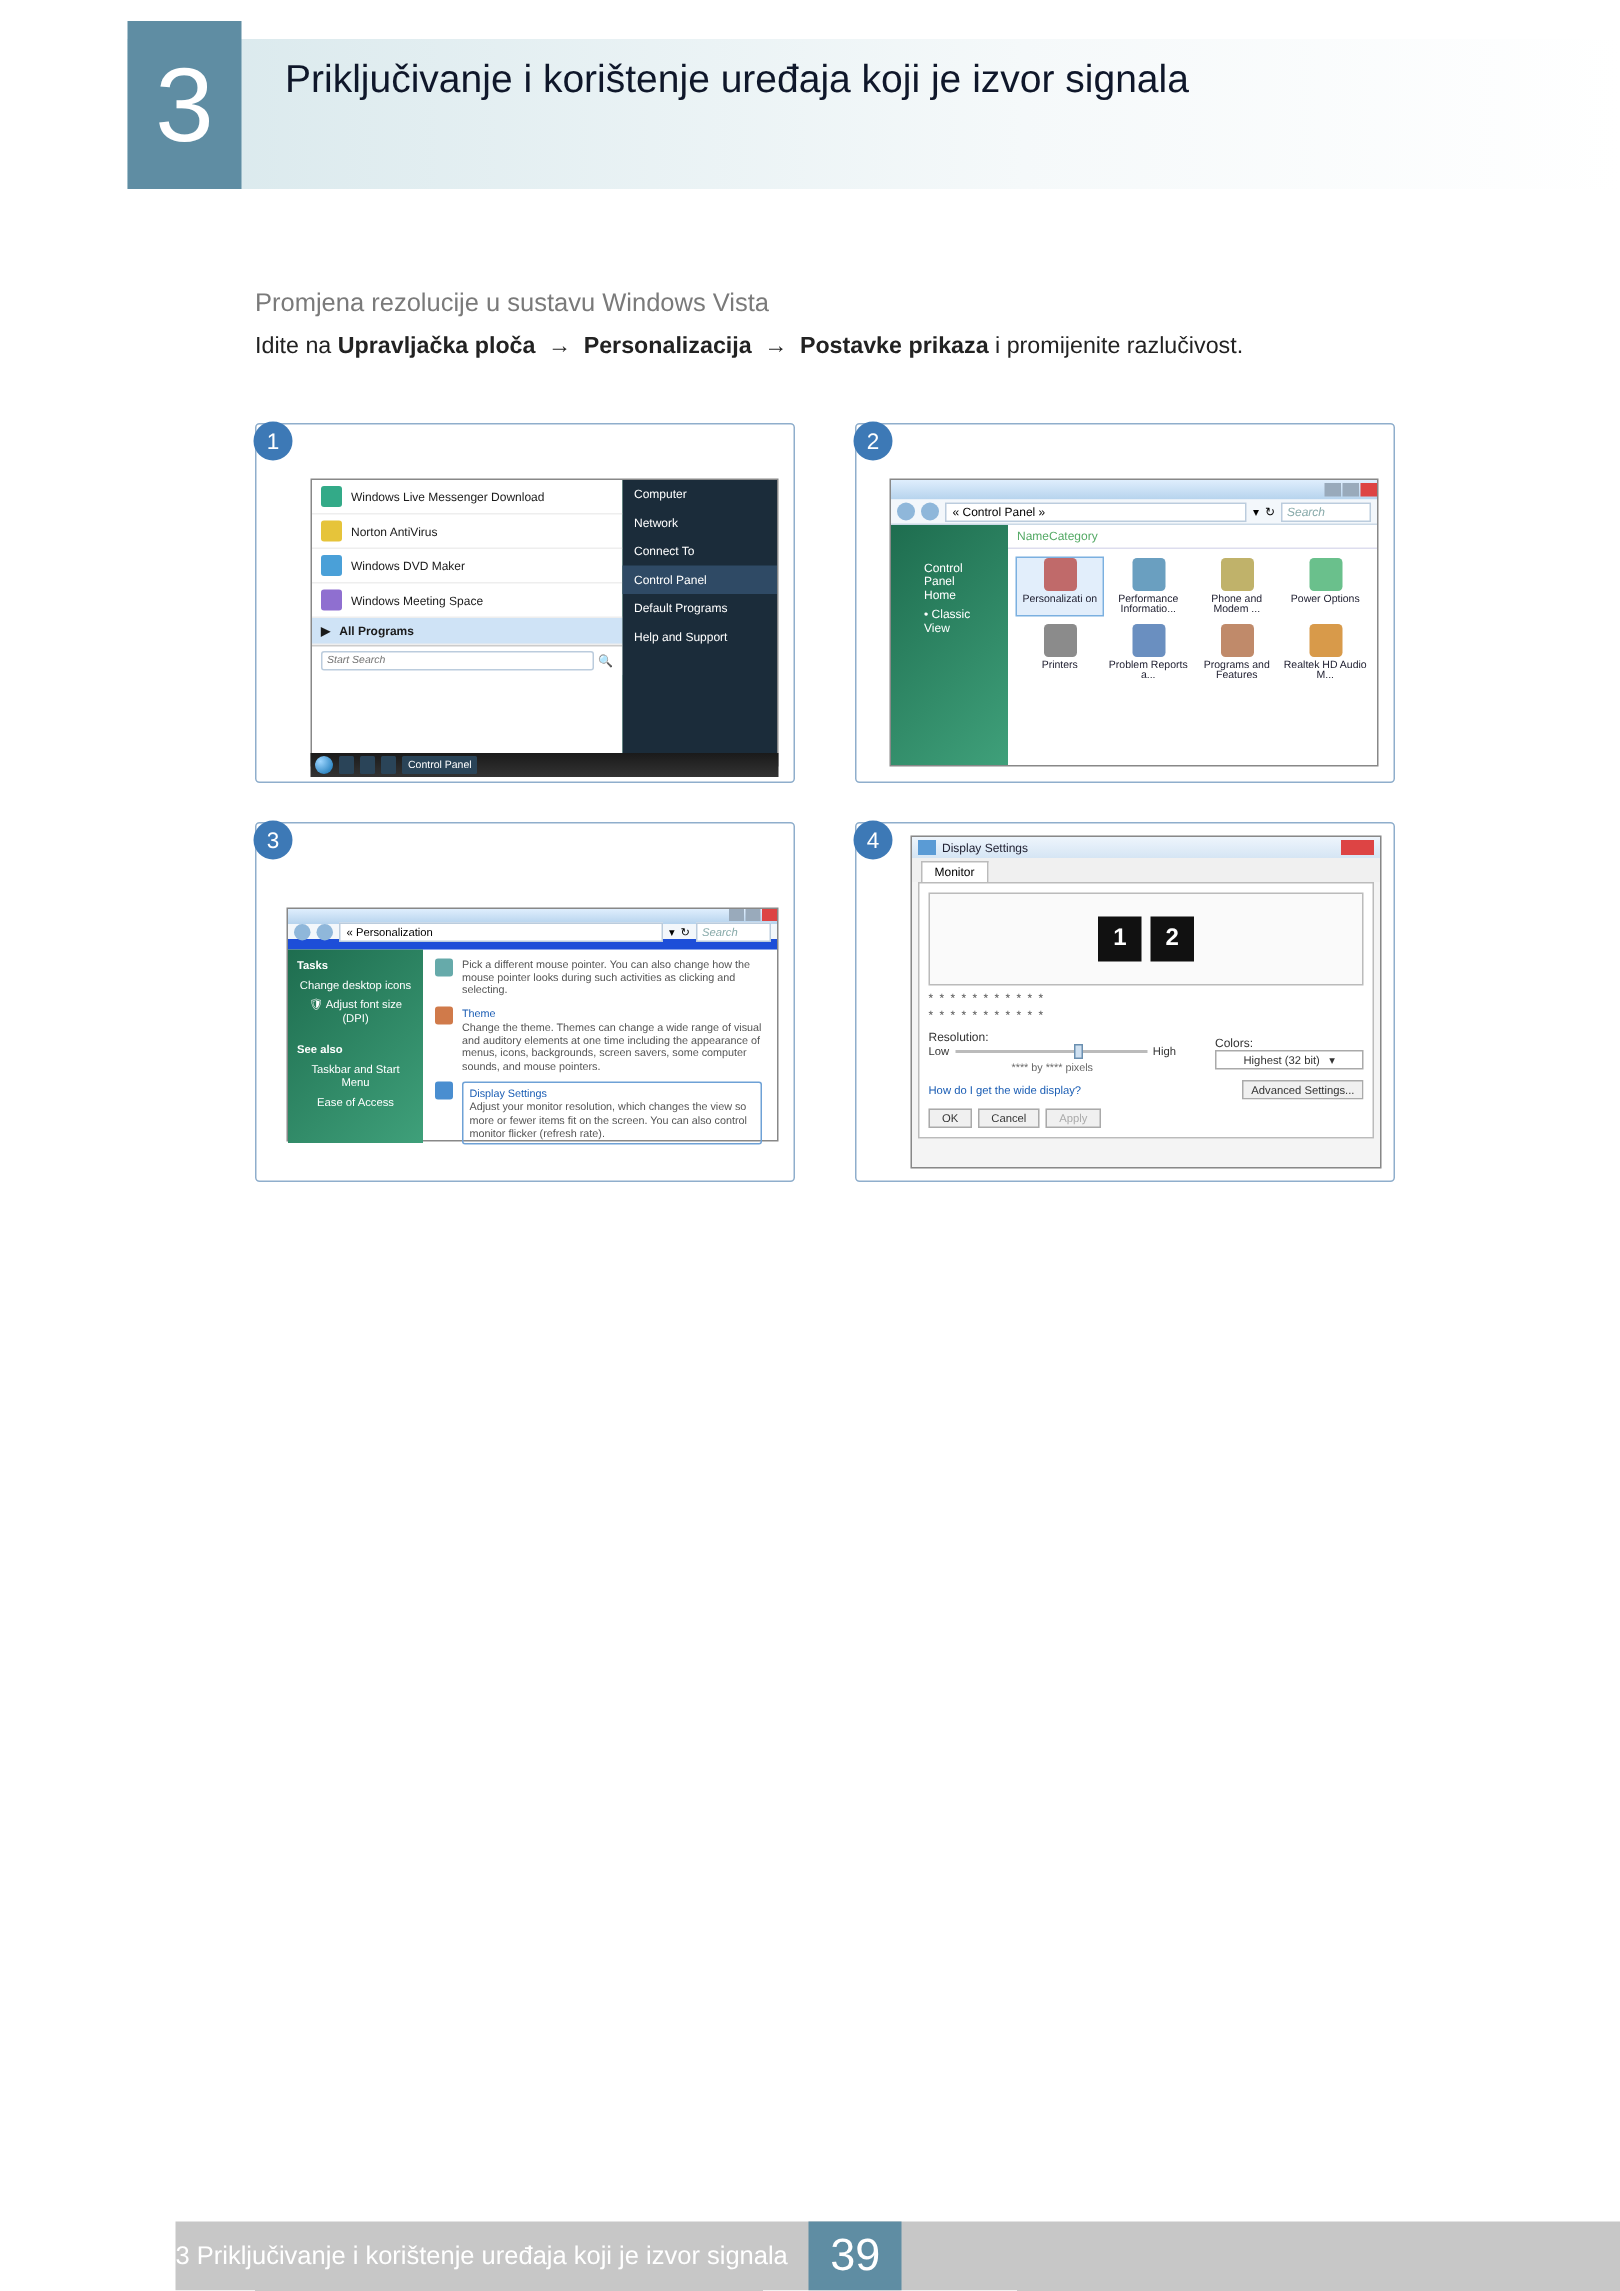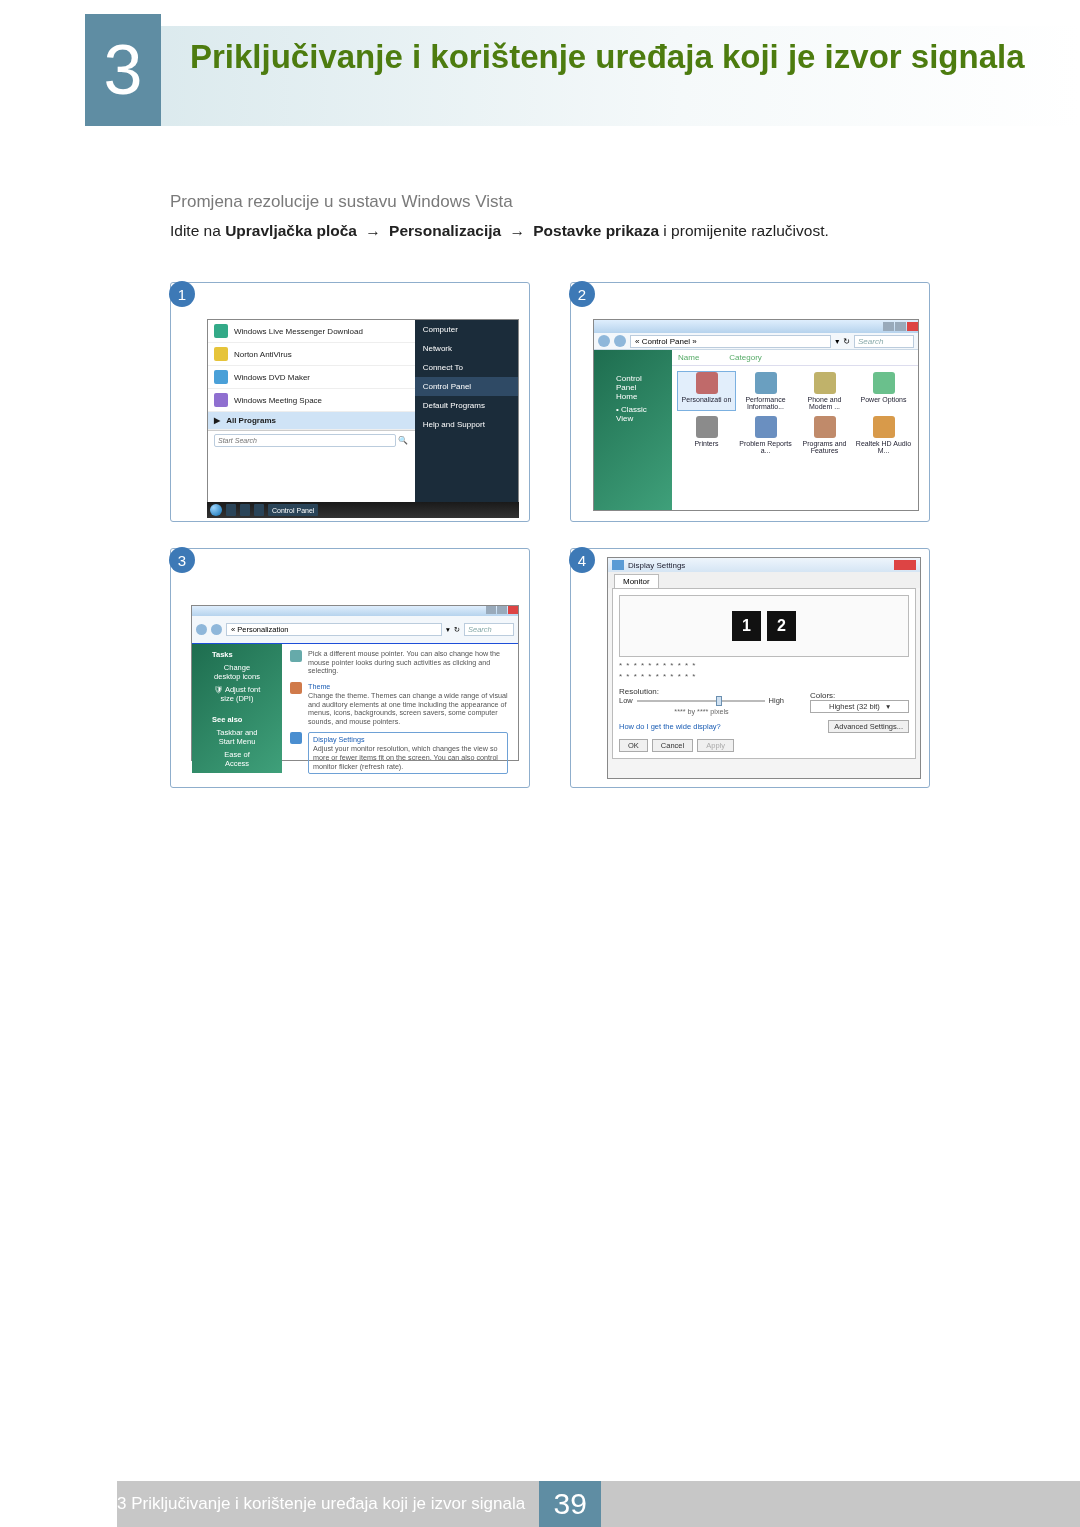--- a/index.html
+++ b/index.html
@@ -30,23 +30,23 @@
     font-weight: 300;
     display: flex;
     align-items: center;
     justify-content: center;
   }
   .chapter-title {
     position: absolute;
     top: 36px;
     left: 190px;
     right: 40px;
-    color: #4d7c0f;
-    font-size: 33px;
-    font-weight: 700;
+    color: #0f172a;
+    font-size: 26px;
+    font-weight: 400;
     line-height: 1.25;
   }
   .subheading {
     position: absolute;
     top: 192px;
     left: 170px;
     color: #7a7a7a;
     font-size: 17px;
   }
   .instruction {
@@ -169,51 +169,51 @@
   .p2-addr .sf { width: 60px; background: #fff; border: 1px solid #bcd; padding: 1px 3px; color: #8aa; font-style: italic; }
   .p2-body { display: flex; height: calc(100% - 30px); }
   .p2-side {
     width: 78px; background: linear-gradient(135deg, #1e6d4f, #3fa07a);
     color: #fff; font-size: 8px; padding: 22px;
   }
   .p2-side .lk { padding: 2px 0; }
   .p2-main { flex: 1; background: #fff; }
   .p2-main .hdr {
     display: flex; font-size: 8px; color: #5a6; border-bottom: 1px solid #dde;
-    padding: 3px 6px; gap: 30px;
+    padding: 3px 6px; 
   }
   .p2-icons {
     display: grid; grid-template-columns: repeat(4, 1fr);
     padding: 6px; gap: 6px 2px;
   }
   .p2-icons .it {
     display: flex; flex-direction: column; align-items: center;
     font-size: 7px; color: #223; text-align: center;
   }
   .p2-icons .it .ico { width: 22px; height: 22px; background: #7ab; border-radius: 3px; margin-bottom: 2px; }
   .p2-icons .it.hl { outline: 1px solid #7bb0e0; background: #e2eefb; }
   
   .p3-shot {
     position: absolute; left: 20px; right: 10px; top: 56px; bottom: 26px;
     background: #fff; border: 1px solid #888;
   }
   .p3-tb { height: 10px; background: linear-gradient(#dfeefd,#b6d3ed); display:flex; justify-content:flex-end; gap:1px;}
   .p3-tb span{width:10px;height:8px;background:#9ab;}
   .p3-tb span.x{background:#d44;}
   .p3-addr {
-    height: 28px; display:flex; align-items:center; gap:4px; padding:0 4px;
-    background:#f3f7fb; border-bottom:1px solid #1d4ed8; font-size:7.5px;
+    height: 17px; display:flex; align-items:center; gap:4px; padding:0 4px;
+    background:#f3f7fb; border-bottom:7px solid #1d4ed8; font-size:7.5px;
   }
   .p3-addr .navbtn{width:11px;height:11px;border-radius:50%;background:#8fb7da;}
   .p3-addr .bc{flex:1;background:#fff;border:1px solid #bcd;padding:1px 4px;}
   .p3-addr .sf{width:50px;background:#fff;border:1px solid #bcd;padding:1px 3px;color:#8aa;font-style:italic;}
   .p3-body{display:flex;height:calc(100% - 25px);}
   .p3-side{
     width:90px;background:linear-gradient(135deg,#1e6d4f,#3fa07a);
-    color:#fff;font-size:7.5px;padding:6px 20px;
+    color:#fff;font-size:7.5px;padding:6px 6px;
   }
   .p3-side .hdr{font-weight:bold;margin-bottom:2px;}
   .p3-side .lk{padding:2px 0;text-align:center;}
   .p3-side .sep{height:10px;}
   .p3-main{flex:1;padding:6px 8px;font-size:7.2px;color:#333;}
   .p3-main .entry{margin-bottom:6px;}
   .p3-main .entry .ttl{color:#1a5db4;margin-bottom:1px;}
   .p3-main .entry.hl .ttl{color:#1a5db4;}
   .p3-main .entry .desc{color:#555;line-height:1.2;}
   .p3-main .entry .ic{display:inline-block;width:12px;height:12px;background:#6aa;vertical-align:top;margin-right:4px;border-radius:2px;}

